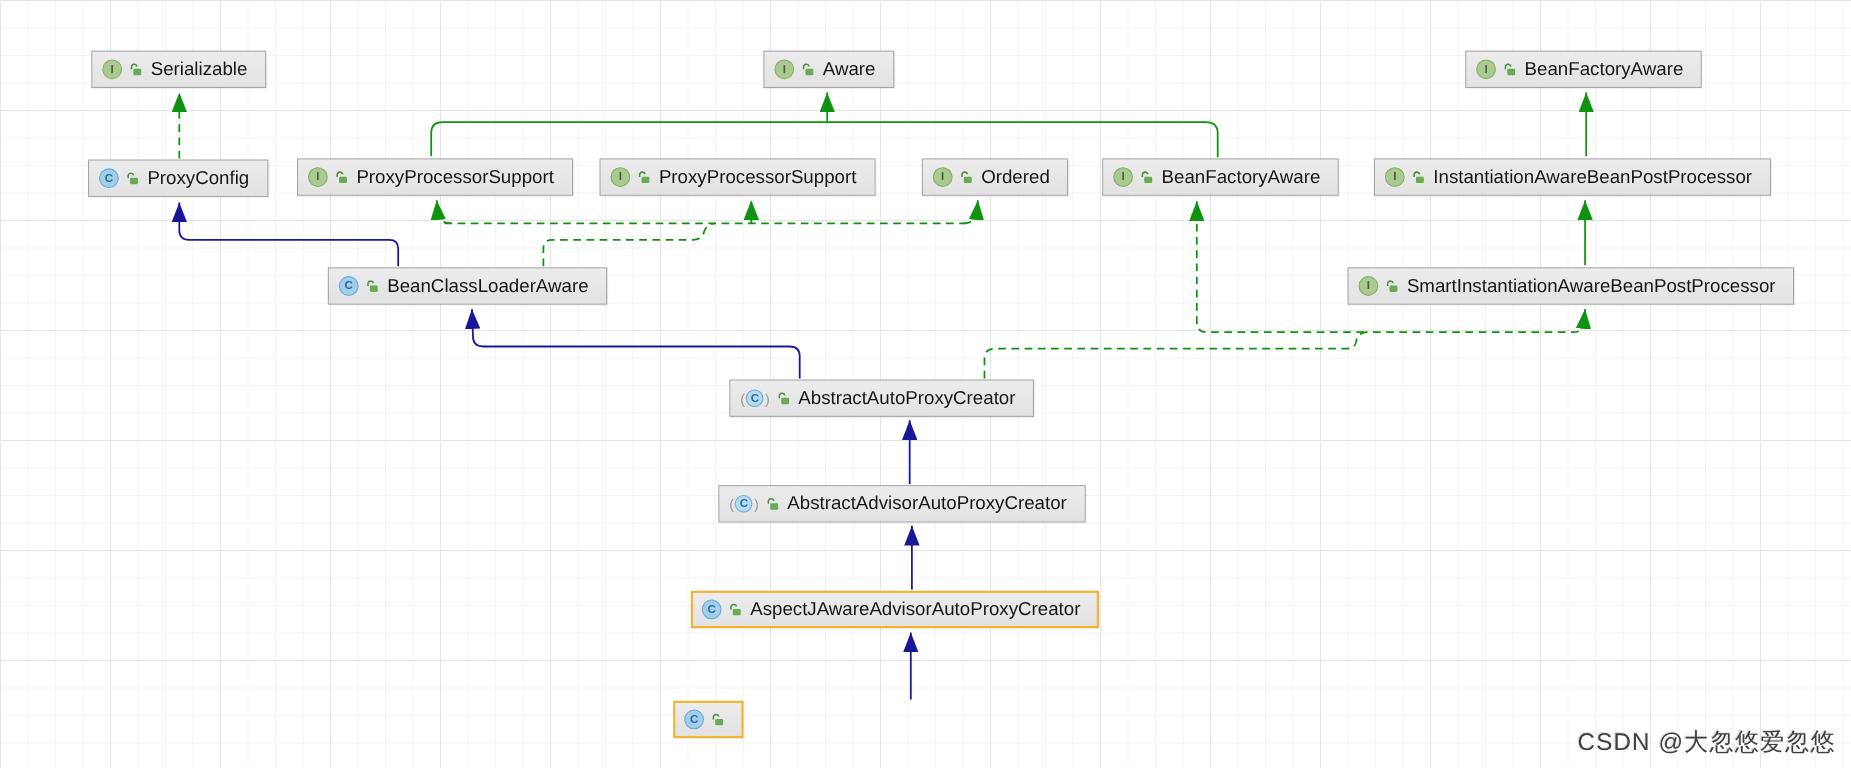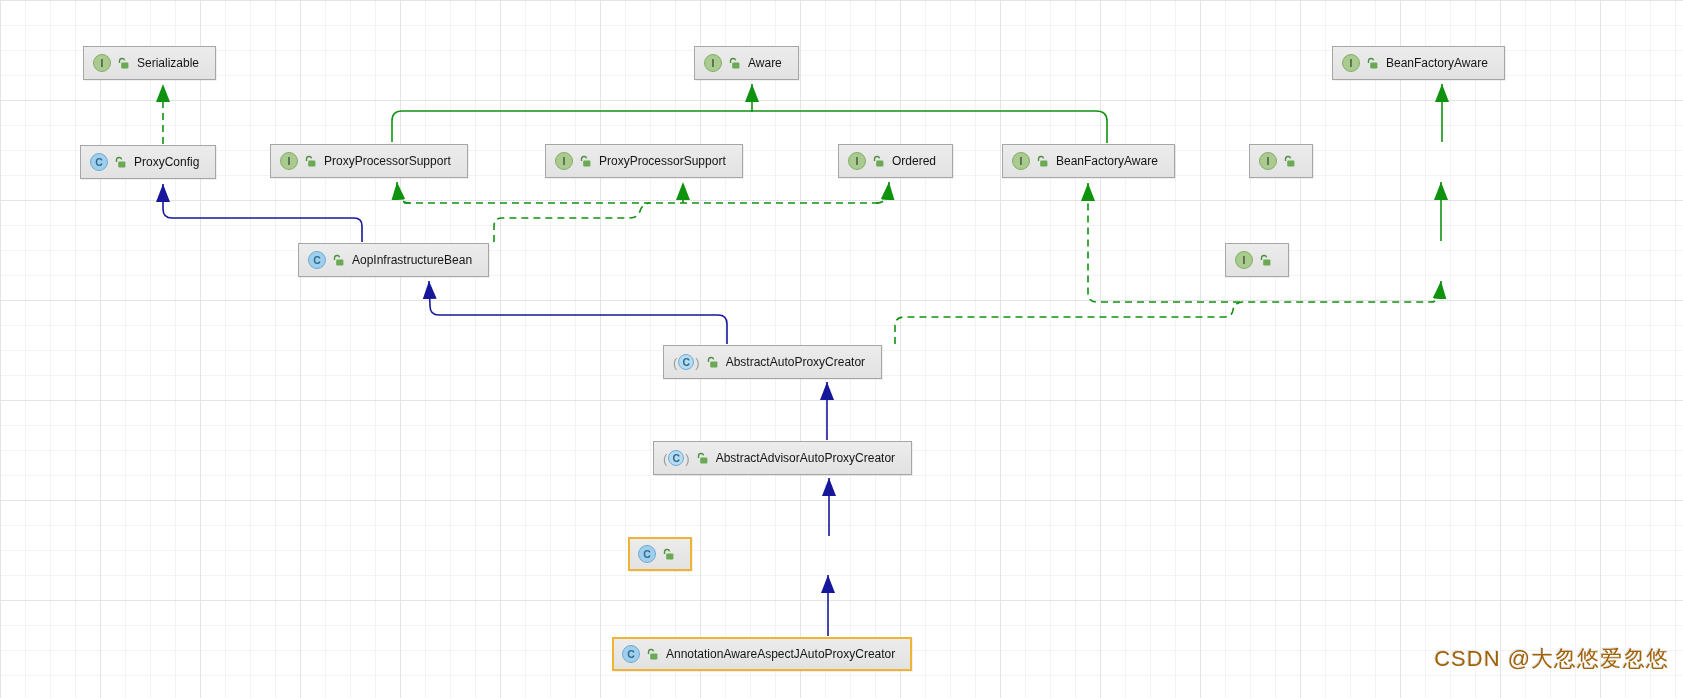--- a/index.html
+++ b/index.html
@@ -18,36 +18,36 @@
   .node{
     position:absolute;height:34px;box-sizing:border-box;
     display:flex;align-items:center;gap:7px;
     padding:0 16px 0 9px;
     background:linear-gradient(#ececec,#e2e2e2);
     border:1px solid #a6a6a6;
     box-shadow:1px 1px 0 rgba(0,0,0,0.06);
     white-space:nowrap;cursor:default;
   }
   .node.highlighted{border:2px solid #efb431;padding:0 15px 0 8px;}
-  .node .label{font-size:12px;color:#151515;}
+  .node .label{font-size:17px;color:#151515;}
   .type-circle{
     width:16px;height:16px;border-radius:50%;
     display:inline-flex;align-items:center;justify-content:center;
     font-size:10.5px;font-weight:bold;flex:0 0 auto;
   }
   .kind-interface .type-circle{background:#a9cb8d;border:1px solid #86ad6c;color:#4d5a4d;}
   .kind-class .type-circle,.kind-abstract .type-circle{background:#9fcfec;border:1px solid #6fabd2;color:#2f6a8f;}
   .abstract-wrap{display:inline-flex;align-items:center;flex:0 0 auto;}
   .abstract-wrap::before{content:"(";color:#9a9a9a;font-size:13px;margin-right:1px;}
   .abstract-wrap::after{content:")";color:#9a9a9a;font-size:13px;margin-left:1px;}
   .kind-abstract .type-circle{width:14px;height:14px;background:#b5dcf2;}
   .lock{display:inline-flex;flex:0 0 auto;margin-left:-1px;}
   .watermark{
-    position:absolute;right:14px;bottom:24px;
-    font-size:22px;color:#a16207;letter-spacing:1px;
+    position:absolute;right:14px;bottom:8px;
+    font-size:22px;color:#404040;letter-spacing:1px;
     text-shadow:1px 1px 0 #ffffff,-1px -1px 0 #e0e0e0;
   }
 </style>
 </head>
 <body>
 
 <svg class="edges" viewBox="0 0 1683 698">
   <defs>
     <marker id="arr-green" markerWidth="18" markerHeight="14" refX="18" refY="7" orient="auto" markerUnits="userSpaceOnUse">
       <path d="M0,0 L18,7 L0,14 Z" fill="#0f930f"></path>
@@ -173,41 +173,43 @@
 </div>
 
 <div class="node kind-interface" style="left:1249px;top:144px;">
   <span class="type-circle">I</span>
   <span class="lock">
       <svg width="13" height="13" viewBox="0 0 13 13">
         <path d="M2.5 6 V3.8 A2.6 2.6 0 0 1 7.6 3.4" fill="none" stroke="#4d8f3f" stroke-width="1.4"></path>
         <rect x="4.2" y="5.6" width="7.2" height="5.8" rx="1.2" fill="#6aaa53"></rect>
       </svg>
     </span>
+  <span class="label">InstantiationAwareBeanPostProcessor</span>
 </div>
 
 <div class="node kind-class" style="left:298px;top:243px;">
   <span class="type-circle">C</span>
   <span class="lock">
       <svg width="13" height="13" viewBox="0 0 13 13">
         <path d="M2.5 6 V3.8 A2.6 2.6 0 0 1 7.6 3.4" fill="none" stroke="#4d8f3f" stroke-width="1.4"></path>
         <rect x="4.2" y="5.6" width="7.2" height="5.8" rx="1.2" fill="#6aaa53"></rect>
       </svg>
     </span>
-  <span class="label">AopInfrastructureBean</span>
+  <span class="label">BeanClassLoaderAware</span>
 </div>
 
 <div class="node kind-interface" style="left:1225px;top:243px;">
   <span class="type-circle">I</span>
   <span class="lock">
       <svg width="13" height="13" viewBox="0 0 13 13">
         <path d="M2.5 6 V3.8 A2.6 2.6 0 0 1 7.6 3.4" fill="none" stroke="#4d8f3f" stroke-width="1.4"></path>
         <rect x="4.2" y="5.6" width="7.2" height="5.8" rx="1.2" fill="#6aaa53"></rect>
       </svg>
     </span>
+  <span class="label">SmartInstantiationAwareBeanPostProcessor</span>
 </div>
 
 <div class="node kind-abstract" style="left:663px;top:345px;">
   <span class="abstract-wrap">
       <span class="type-circle">C</span>
     </span>
   <span class="lock">
       <svg width="13" height="13" viewBox="0 0 13 13">
         <path d="M2.5 6 V3.8 A2.6 2.6 0 0 1 7.6 3.4" fill="none" stroke="#4d8f3f" stroke-width="1.4"></path>
         <rect x="4.2" y="5.6" width="7.2" height="5.8" rx="1.2" fill="#6aaa53"></rect>
@@ -230,26 +232,26 @@
 </div>
 
 <div class="node kind-class highlighted" style="left:628px;top:537px;">
   <span class="type-circle">C</span>
   <span class="lock">
       <svg width="13" height="13" viewBox="0 0 13 13">
         <path d="M2.5 6 V3.8 A2.6 2.6 0 0 1 7.6 3.4" fill="none" stroke="#4d8f3f" stroke-width="1.4"></path>
         <rect x="4.2" y="5.6" width="7.2" height="5.8" rx="1.2" fill="#6aaa53"></rect>
       </svg>
     </span>
+  <span class="label">AspectJAwareAdvisorAutoProxyCreator</span>
 </div>
 
 <div class="node kind-class highlighted" style="left:612px;top:637px;">
   <span class="type-circle">C</span>
   <span class="lock">
       <svg width="13" height="13" viewBox="0 0 13 13">
         <path d="M2.5 6 V3.8 A2.6 2.6 0 0 1 7.6 3.4" fill="none" stroke="#4d8f3f" stroke-width="1.4"></path>
         <rect x="4.2" y="5.6" width="7.2" height="5.8" rx="1.2" fill="#6aaa53"></rect>
       </svg>
     </span>
-  <span class="label">AnnotationAwareAspectJAutoProxyCreator</span>
 </div>
 
 <div class="watermark">CSDN @大忽悠爱忽悠</div>
 
 </body></html>

